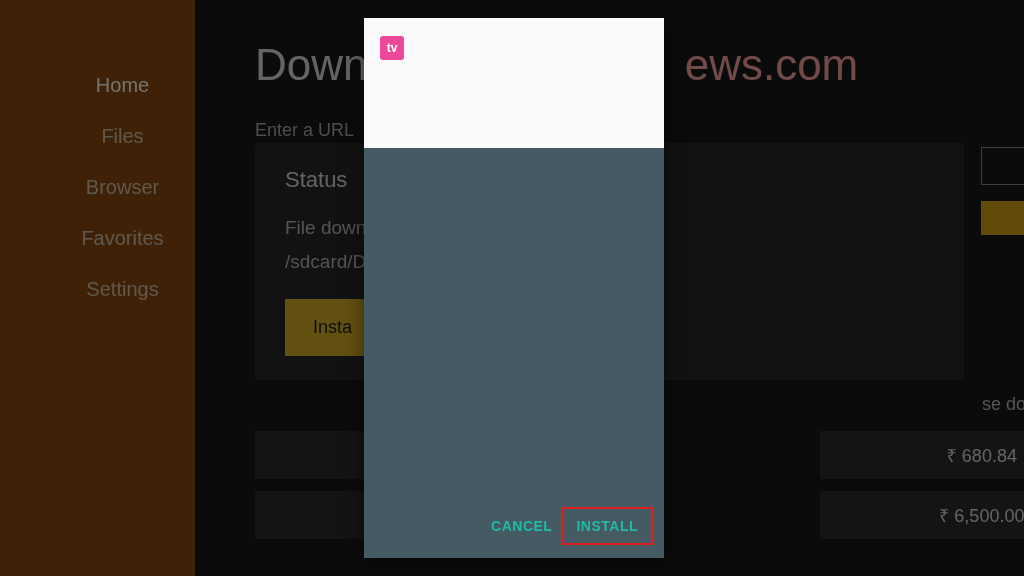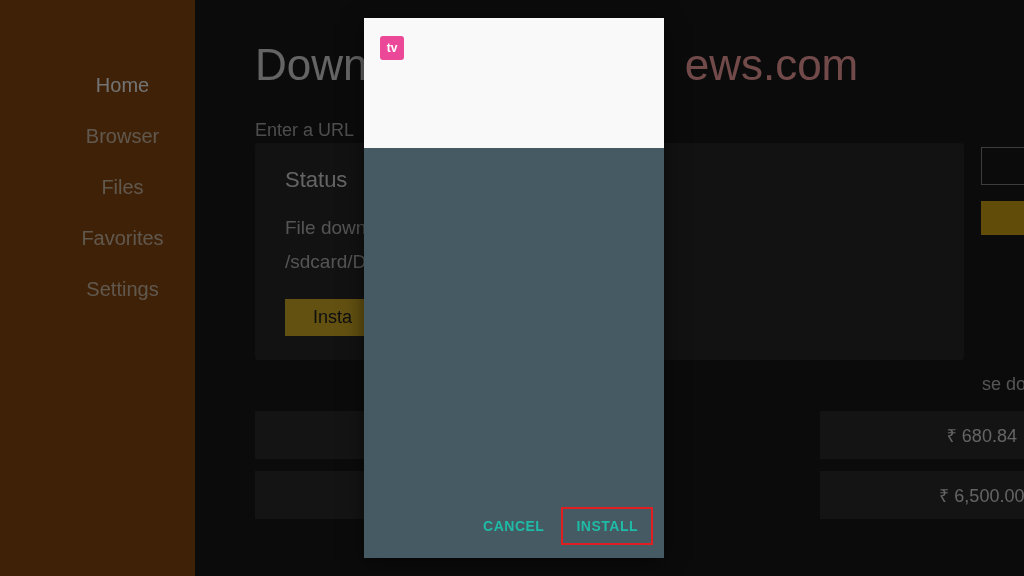--- a/index.html
+++ b/index.html
@@ -63,21 +63,21 @@
     right: -182px;
     width: 165px;
     height: 34px;
     background: #d8a818;
   }
   
   .action-row { margin-top: 26px; display: flex; gap: 18px; }
   .install-btn {
     background: #dcb426;
     color: #222;
-    padding: 8px 28px;
+    padding: 18px 28px;
     font-size: 18px;
     border: none;
     cursor: pointer;
     font-weight: 500;
   }
   .done-btn {
     color: #ddd;
     padding: 10px 20px;
     font-size: 18px;
   }
@@ -146,42 +146,41 @@
   .dialog-header-text { flex: 1; }
   .dialog-app-name { color: #e8e8e8; font-size: 16px; font-weight: 500; margin-bottom: 6px; }
   .dialog-desc { color: #e0e0e0; font-size: 11px; line-height: 1.5; }
   
   .dialog-body { flex: 1; }
   
   .dialog-actions {
     display: flex;
     justify-content: flex-end;
     padding: 12px 14px 16px 14px;
-    gap: 8px;
   }
   .dialog-btn {
     background: transparent;
     border: none;
     color: #1fbba6;
     font-size: 14px;
     font-weight: 600;
     letter-spacing: 0.5px;
     padding: 8px 12px;
     cursor: pointer;
   }
   .install-highlight { outline: 2px solid #e02020; outline-offset: 1px; }
 </style>
 </head>
 <body>
 
 <div class="background-app">
   <div class="sidebar">
     <div class="sidebar-item active">Home</div>
+    <div class="sidebar-item">Files</div>
     <div class="sidebar-item">Browser</div>
-    <div class="sidebar-item">Files</div>
     <div class="sidebar-item">Favorites</div>
     <div class="sidebar-item">Settings</div>
   </div>
 
   <div class="main-content">
     <h1 class="page-title">
       <span>Downl</span><span style="visibility:hidden">oader by TechN</span><span class="orange">ews.com</span>
     </h1>
     <div class="enter-label">Enter a URL</div>
 

